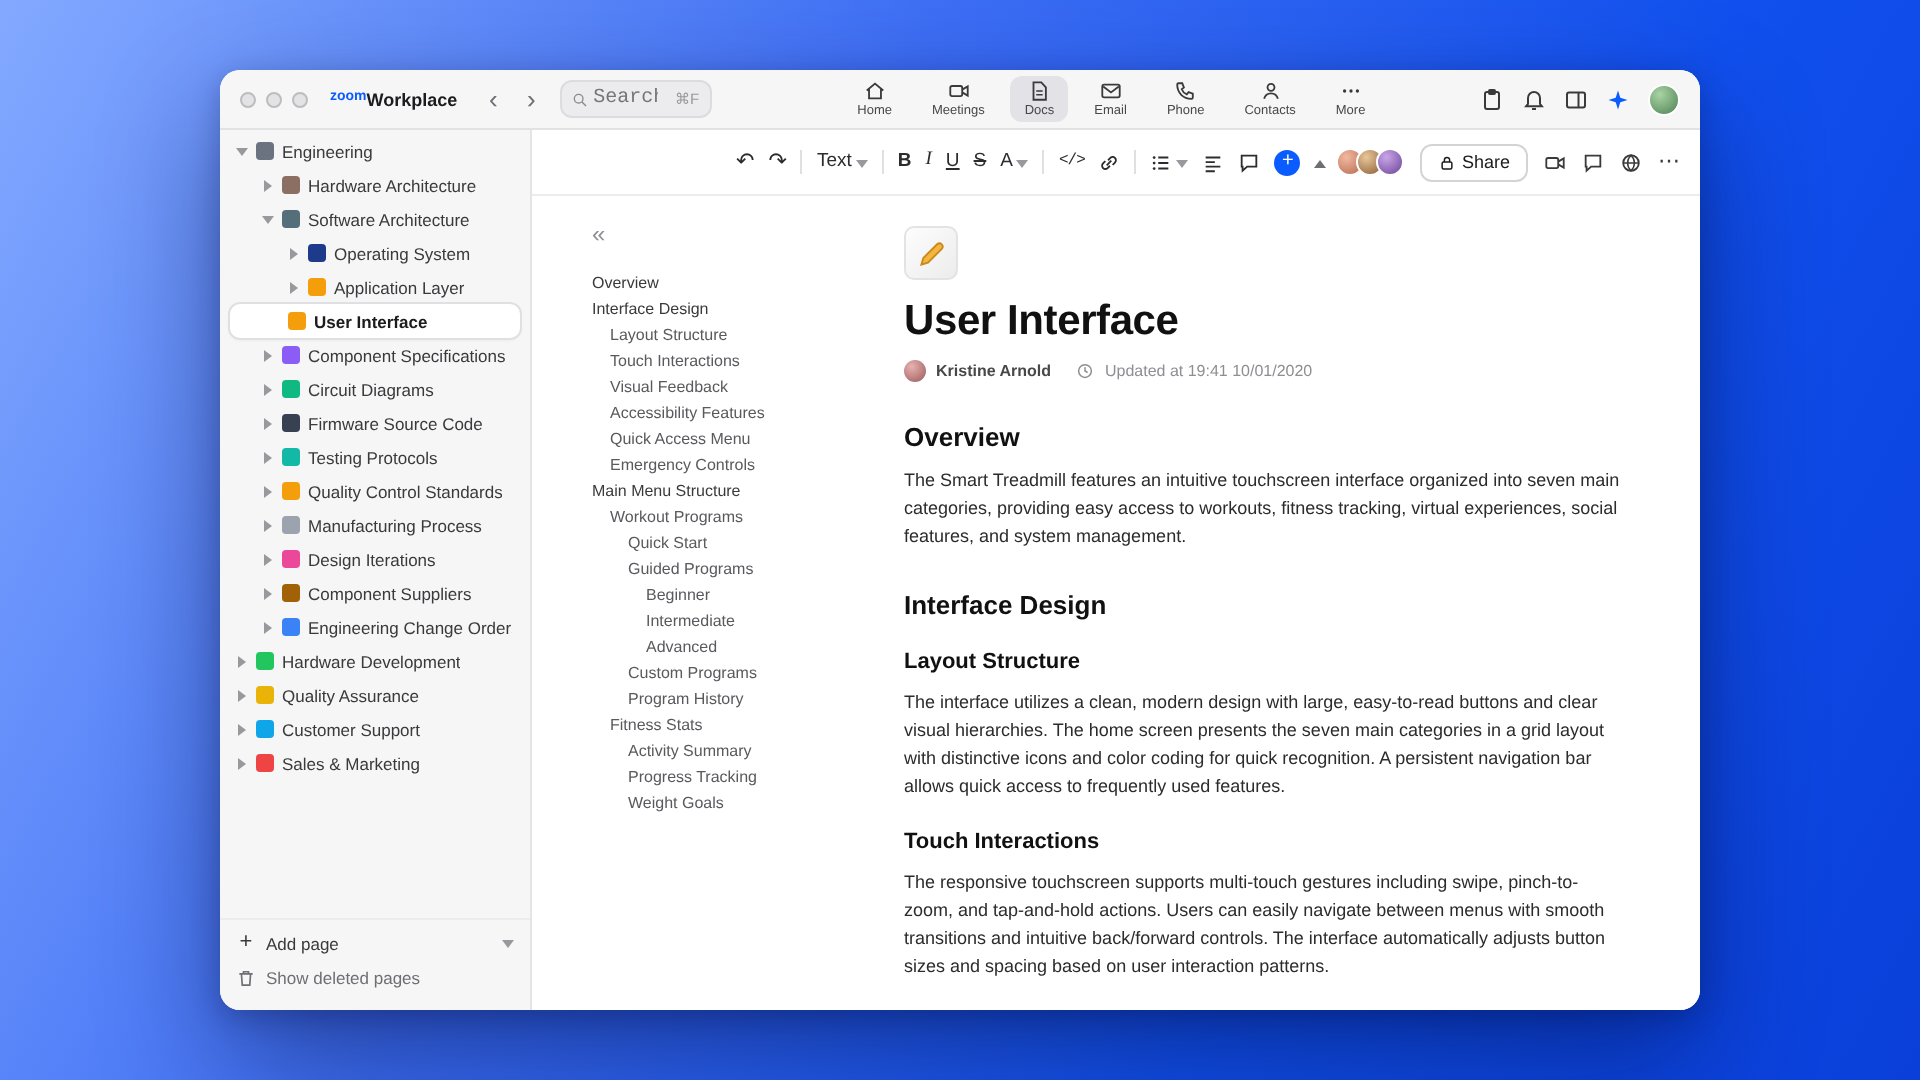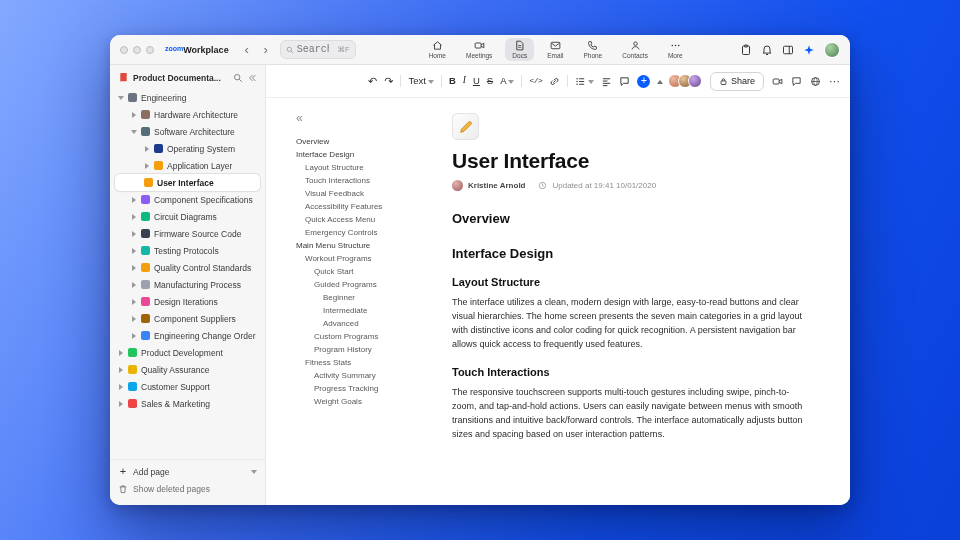--- a/index.html
+++ b/index.html
@@ -210,33 +210,20 @@
       <svg viewBox="0 0 24 24" class="ai">
           <path d="M12 2.5 14.3 9.7 21.5 12l-7.2 2.3L12 21.5 9.7 14.3 2.5 12l7.2-2.3z" fill="currentColor"></path>
         </svg>
       <span class="avatar"></span>
     </div>
   </div>
 
   <div class="appbody">
 
     <div class="sidebar">
-      <div class="sb-head">
-        <svg class="book" viewBox="0 0 24 24">
-            <path d="M5 4a2 2 0 0 1 2-2h12v18H7a2 2 0 0 0-2 2z" fill="currentColor"></path>
-          </svg>
-        <span class="sb-title">Product Documenta...</span>
-        <svg viewBox="0 0 24 24">
-            <circle cx="10" cy="10" r="6.5" fill="none" stroke="currentColor" stroke-width="2"></circle>
-            <path d="m15 15 6 6" stroke="currentColor" stroke-width="2"></path>
-          </svg>
-        <svg viewBox="0 0 24 24">
-            <path d="m13 5-7 7 7 7M20 5l-7 7 7 7" fill="none" stroke="currentColor" stroke-width="2"></path>
-          </svg>
-      </div>
 
       <div class="tree">
         <div class="trow l0">
           <span class="chev chev-d"></span>
           <span class="ticon" style="background: rgb(107, 114, 128);"></span>
           <span class="lbl">Engineering</span>
         </div>
         <div class="trow l1">
           <span class="chev chev-r"></span>
           <span class="ticon" style="background: rgb(141, 110, 99);"></span>
@@ -302,21 +289,21 @@
           <span class="lbl">Component Suppliers</span>
         </div>
         <div class="trow l1">
           <span class="chev chev-r"></span>
           <span class="ticon" style="background: rgb(59, 130, 246);"></span>
           <span class="lbl">Engineering Change Orders</span>
         </div>
         <div class="trow l0">
           <span class="chev chev-r"></span>
           <span class="ticon" style="background: rgb(34, 197, 94);"></span>
-          <span class="lbl">Product Development</span>
+          <span class="lbl">Hardware Development</span>
         </div>
         <div class="trow l0">
           <span class="chev chev-r"></span>
           <span class="ticon" style="background: rgb(234, 179, 8);"></span>
           <span class="lbl">Quality Assurance</span>
         </div>
         <div class="trow l0">
           <span class="chev chev-r"></span>
           <span class="ticon" style="background: rgb(14, 165, 233);"></span>
           <span class="lbl">Customer Support</span>
@@ -456,20 +443,21 @@
             <span class="mav"></span>
             <span class="mname">Kristine Arnold</span>
             <svg viewBox="0 0 24 24">
                 <circle cx="12" cy="12" r="8.5" fill="none" stroke="currentColor" stroke-width="2"></circle>
                 <path d="M12 7v5l3.5 2" fill="none" stroke="currentColor" stroke-width="2"></path>
               </svg>
             <span>Updated at 19:41 10/01/2020</span>
           </div>
 
           <div class="h2">Overview</div>
+          <div class="para">The Smart Treadmill features an intuitive touchscreen interface organized into seven main categories, providing easy access to workouts, fitness tracking, virtual experiences, social features, and system management.</div>
 
           <div class="h2">Interface Design</div>
 
           <div class="h3">Layout Structure</div>
           <div class="para">The interface utilizes a clean, modern design with large, easy-to-read buttons and clear visual hierarchies. The home screen presents the seven main categories in a grid layout with distinctive icons and color coding for quick recognition. A persistent navigation bar allows quick access to frequently used features.</div>
 
           <div class="h3">Touch Interactions</div>
           <div class="para">The responsive touchscreen supports multi-touch gestures including swipe, pinch-to-zoom, and tap-and-hold actions. Users can easily navigate between menus with smooth transitions and intuitive back/forward controls. The interface automatically adjusts button sizes and spacing based on user interaction patterns.</div>
         </div>
       </div>

